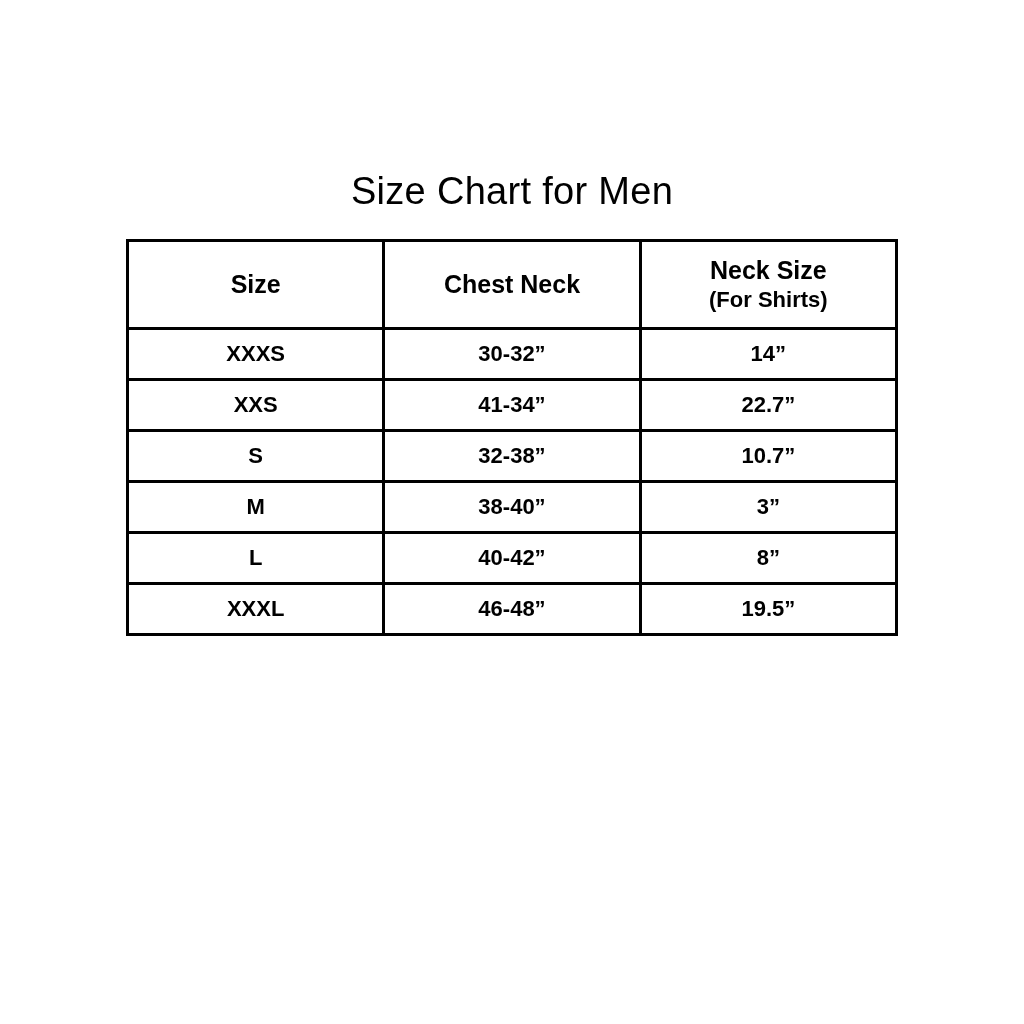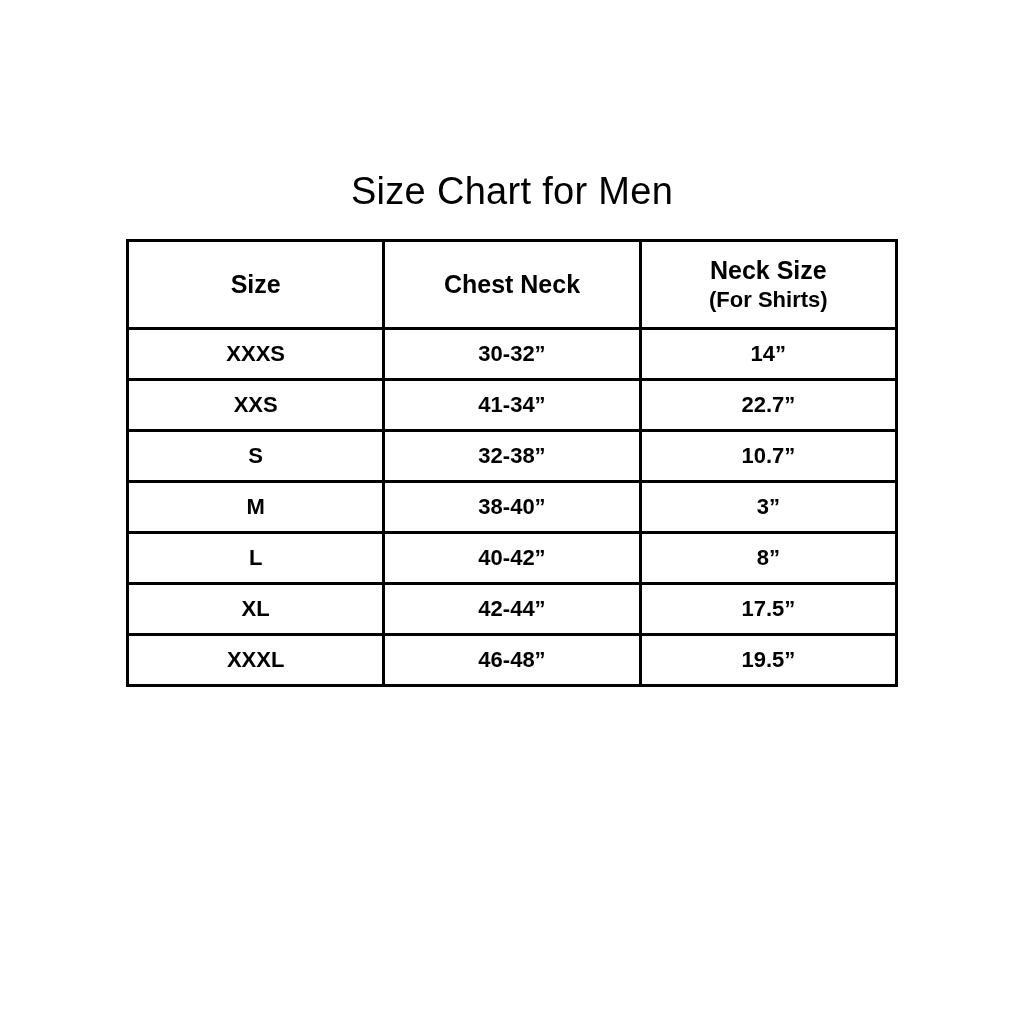--- a/index.html
+++ b/index.html
@@ -100,25 +100,20 @@
     <td>38-40”</td>
     <td>3”</td>
   </tr>
 
   <tr>
     <td>L</td>
     <td>40-42”</td>
     <td>8”</td>
   </tr>
 
-  <tr>
-    <td>XL</td>
-    <td>42-44”</td>
-    <td>17.5”</td>
-  </tr>
 
 
   <tr>
     <td>XXXL</td>
     <td>46-48”</td>
     <td>19.5”</td>
   </tr>
 </tbody>
   </table>
 </div>

